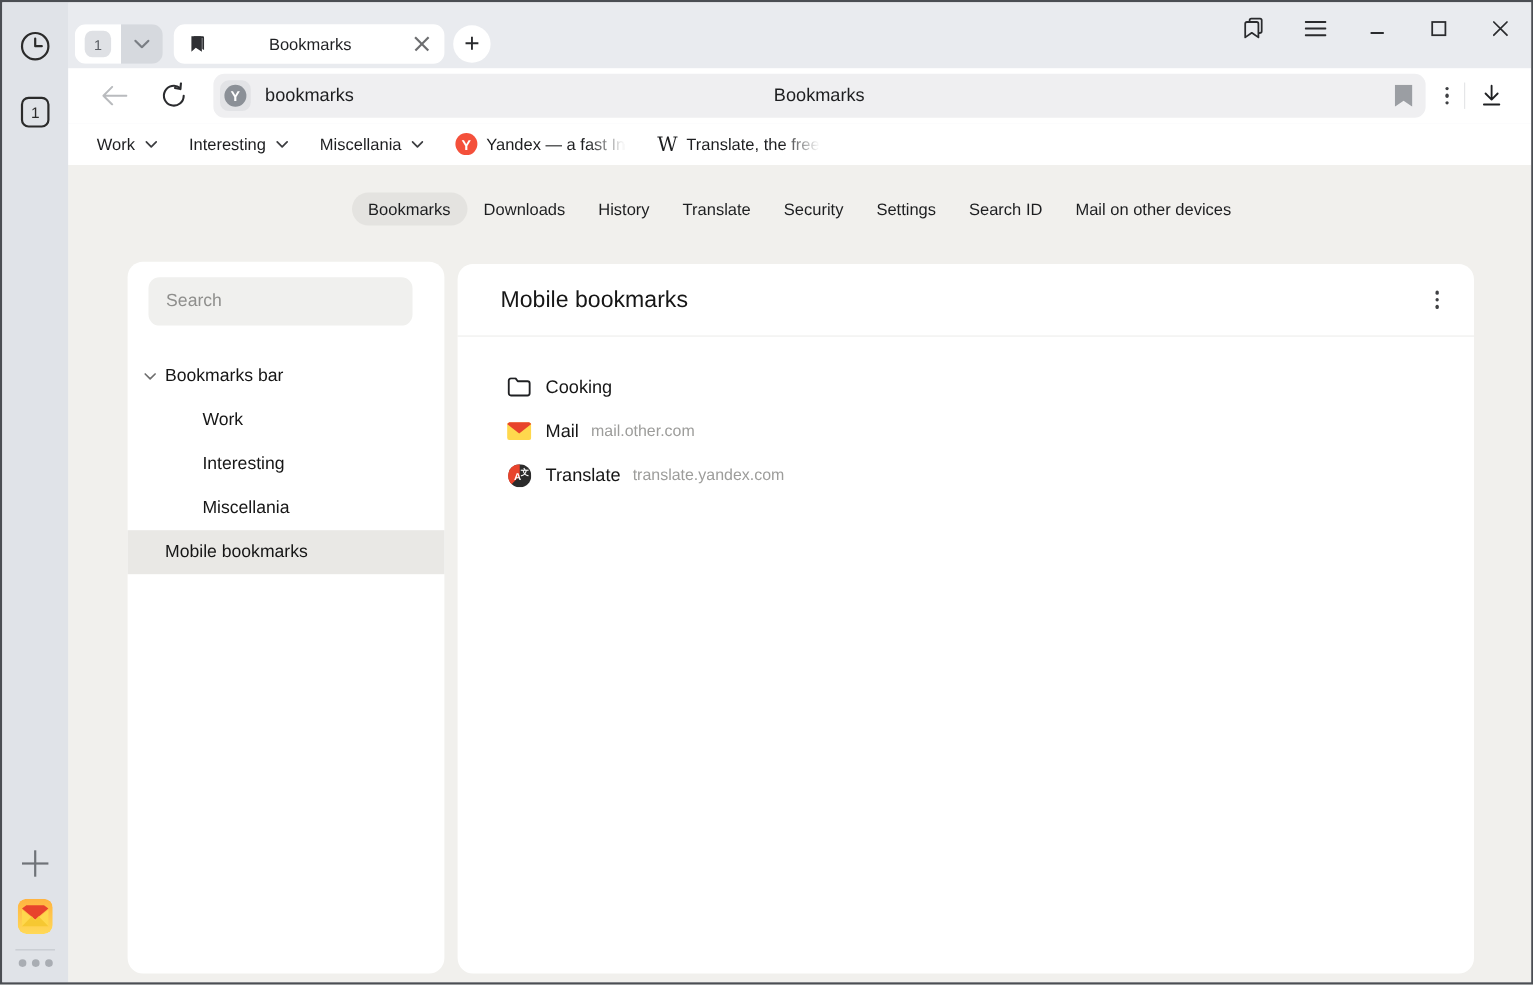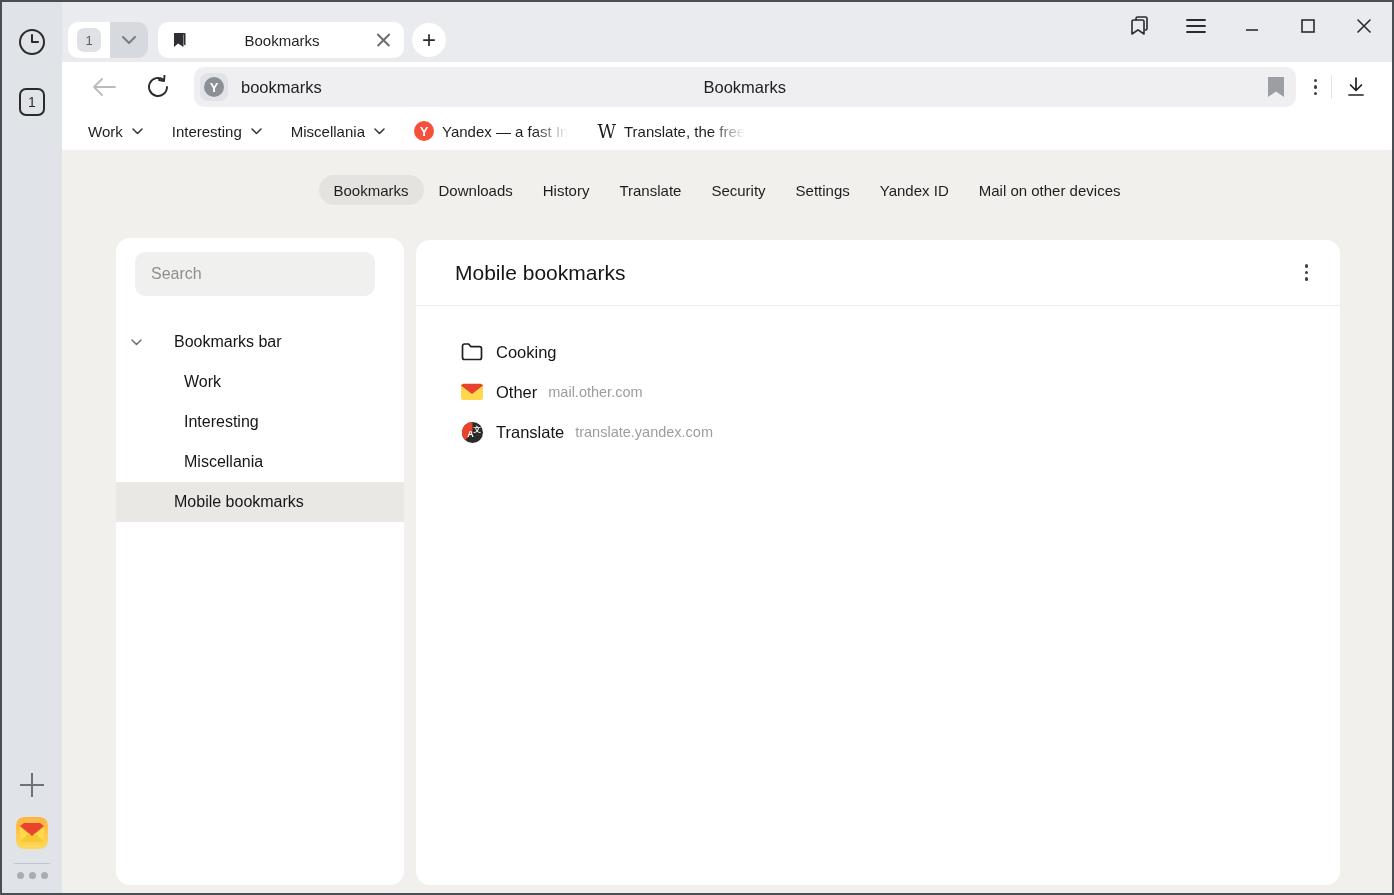--- a/index.html
+++ b/index.html
@@ -79,21 +79,21 @@
             font-size:15px; color:#1d1e20; cursor:pointer; white-space:nowrap; }
   .navtab.active { background:#e4e3e0; }
 
   .panel { position:absolute; background:#ffffff; border-radius:14px; }
   .sidebar-panel { left:54px; top:88px; width:288px; height:647px; }
   .search-wrap { margin:14px 29px 0 19px; }
   .search-input { width:100%; height:44px; background:#f0f0ee; border:none; border-radius:10px;
             padding:0 16px; font-size:16px; color:#1d1e20; font-family:"Liberation Sans", sans-serif; outline:none; }
   .search-input::placeholder { color:#8f8f8d; }
   .tree { margin-top:26px; }
-  .tree-row { height:40px; display:flex; align-items:center; font-size:16px; color:#161616; cursor:pointer;gap:24px; }
+  .tree-row { height:40px; display:flex; align-items:center; font-size:16px; color:#161616; cursor:pointer; }
   .tree-row .tw { width:19px; margin-left:15px; display:flex; align-items:center; }
   .tree-row.child .label { margin-left:68px; }
   .tree-row.root .label { margin-left:0; }
   .tree-row.selected { background:#e9e8e5; }
 
   .main-panel { left:354px; top:90px; width:924px; height:645px; }
   .main-header { height:66px; display:flex; align-items:center; padding:0 28px 0 39px; border-bottom:1px solid #ededeb; }
   .main-title { font-size:21px; color:#161616; }
   .main-kebab { margin-left:auto; }
   .bm-list { margin-top:26px;text-align:center; }
@@ -266,21 +266,21 @@
 
   <div class="content">
 
     <div class="navtabs">
       <div class="navtab active">Bookmarks</div>
       <div class="navtab">Downloads</div>
       <div class="navtab">History</div>
       <div class="navtab">Translate</div>
       <div class="navtab">Security</div>
       <div class="navtab">Settings</div>
-      <div class="navtab">Yandex ID</div>
+      <div class="navtab">Search ID</div>
       <div class="navtab">Mail on other devices</div>
     </div>
 
     <div class="panel sidebar-panel">
       <div class="search-wrap">
         <input class="search-input" type="text" placeholder="Search" style="">
       </div>
       <div class="tree">
         <div class="tree-row root">
           <span class="tw">
@@ -324,21 +324,21 @@
           </span>
           <span class="bm-name">Cooking</span>
         </div>
         <div class="bm-row">
           <span class="bm-icon">
             <svg width="22" height="18" viewBox="0 0 22 18">
                 <rect x="0" y="1" width="22" height="16" rx="2" fill="#ffd84d"></rect>
                 <path d="M0 2.5 L11 11 L22 2.5 L20 0.8 H2 Z" fill="#e8432c"></path>
               </svg>
           </span>
-          <span class="bm-name">Other</span>
+          <span class="bm-name">Mail</span>
           <span class="bm-url">mail.other.com</span>
         </div>
         <div class="bm-row">
           <span class="bm-icon">
             <svg width="21" height="21" viewBox="0 0 21 21">
               <circle cx="10.5" cy="10.5" r="10.5" fill="#2b2b2b"></circle>
               <path d="M10.5 0 a10.5 10.5 0 0 0 -7.4 17.9 L10.5 10.5 Z" fill="#e8432c"></path>
               <path d="M0 10.5 a10.5 10.5 0 0 0 3.1 7.4 L10.5 10.5 L3.1 3.1 A10.5 10.5 0 0 0 0 10.5 Z" fill="#e8432c"></path>
               <text x="5.2" y="14.5" font-size="9" font-family="Liberation Sans, sans-serif" font-weight="bold" fill="#ffffff">A</text>
               <text x="11.5" y="9.5" font-size="7.5" font-family="Liberation Sans, sans-serif" font-weight="bold" fill="#ffffff">文</text>

